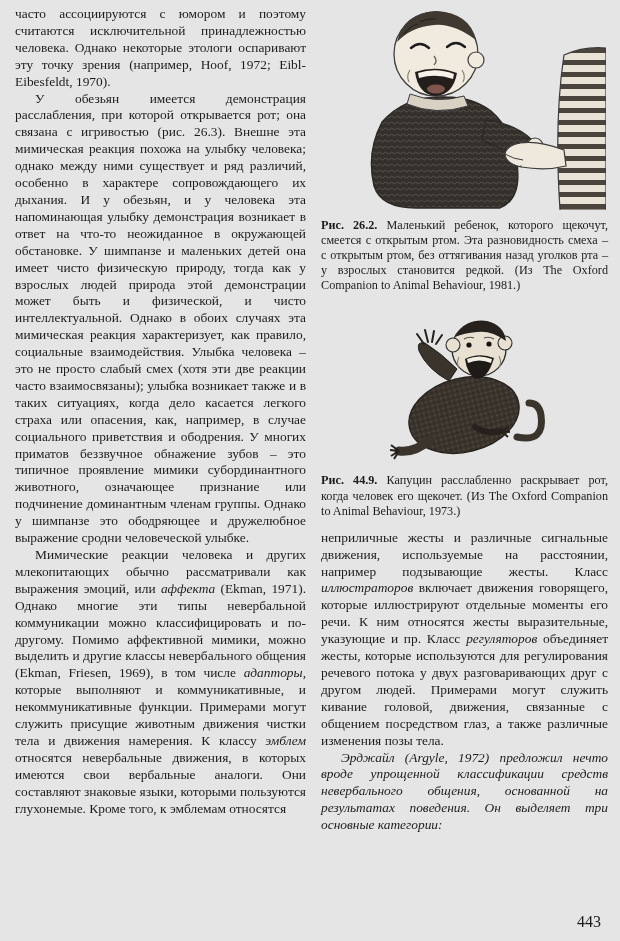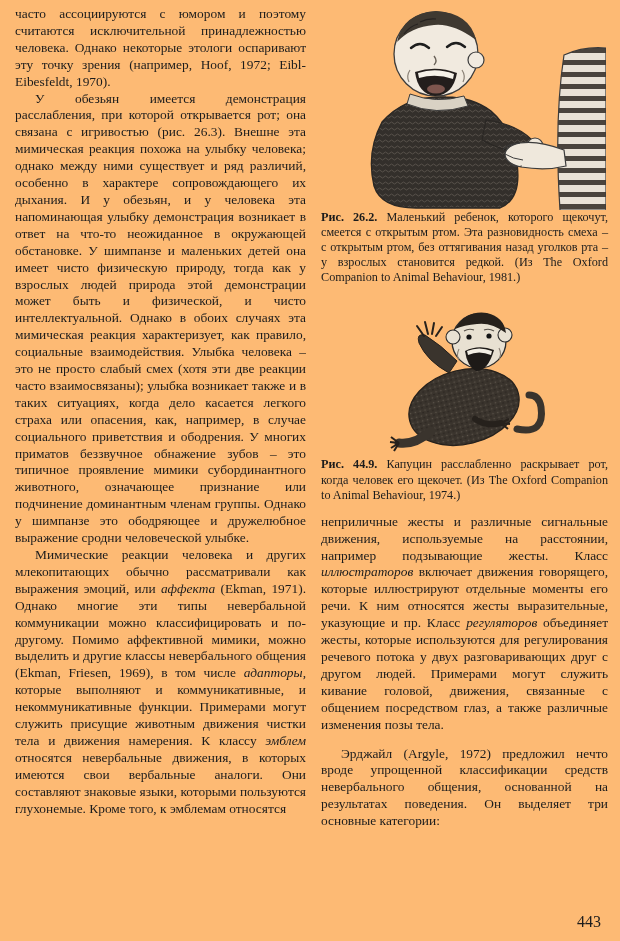--- a/index.html
+++ b/index.html
@@ -1,21 +1,21 @@
 <!DOCTYPE html>
 <html lang="ru"><head>
 <meta charset="utf-8">
 <style>
   html, body { margin: 0; padding: 0; background: #888; }
   .page {
     position: relative;
     width: 620px;
     height: 941px;
     margin: 0 auto;
-    background: #fdba74;
+    background: #e5e5e5;
     color: #1c1c1c;
     font-family: "Liberation Serif", "DejaVu Serif", serif;
     overflow: hidden;
   }
   .column { position: absolute; top: 0; }
   .column-left  { left: 15px;  top: 6px; width: 291px; }
   .column-right { left: 321px; top: 0;   width: 287px; }
 
   .para {
     margin: 0;
@@ -30,26 +30,27 @@
   .figure { margin: 0; padding: 0; }
   .figure-image { display: flex; justify-content: center; align-items: flex-start; }
   .figure-image.baby   { height: 210px; }
   .figure-image.monkey { height: 158px; margin-top: 14px; }
 
   .caption {
     display: block;
     font-size: 12.2px;
     line-height: 15.1px;
     text-align: justify;
+    margin-top: 8px;
     hyphens: auto;
   }
   .caption-label { font-weight: bold; }
 
   .body-text { margin-top: 11px; }
-  .body-text .para + .para { margin-top: 12px; }
+  .body-text .para + .para { margin-top: 0; font-style: italic; }
 
   .list-item {
     margin-top: 4px;
     padding-left: 19px;
     font-size: 13.4px;
     line-height: 16.9px;
     text-align: justify;
   }
   .list-number { margin-left: -19px; padding-right: 5px; }
 
@@ -161,21 +162,21 @@
           <path d="M88 52 Q100 47 113 52 L112 56 Q100 51 89 56 Z" fill="#f2eee3"></path>
 
           <path d="M80 50 q-3 6 0 11 M120 49 q3 6 0 11" stroke="#8a8176" stroke-width="1.1" fill="none"></path>
 
           <path d="M96 120 q12 8 26 4" stroke="#26211c" stroke-width="6" fill="none" stroke-linecap="round"></path>
           <path d="M122 124 l8 -4 M122 124 l9 1 M122 124 l7 6" stroke="#26211c" stroke-width="2" fill="none"></path>
         </svg>
       </div>
       <figcaption class="caption">
         <span class="caption-label">Рис. 44.9.</span>
-        <span class="caption-text">Капуцин расслабленно раскрывает рот, когда человек его щекочет. (Из The Oxford Companion to Animal Behaviour, 1974.)</span>
+        <span class="caption-text">Капуцин расслабленно раскрывает рот, когда человек его щекочет. (Из The Oxford Companion to Animal Behaviour, 1973.)</span>
       </figcaption>
     </figure>
 
     <div class="body-text">
       <p class="para"><span>неприличные жесты и различные сигнальные движения, используемые на расстоянии, например подзывающие жесты. Класс </span><span class="it">иллюстраторов</span><span> включает движения говорящего, которые иллюстрируют отдельные моменты его речи. К ним относятся жесты выразительные, указующие и пр. Класс </span><span class="it">регуляторов</span><span> объединяет жесты, которые используются для регулирования речевого потока у двух разговаривающих друг с другом людей. Примерами могут служить кивание головой, движения, связанные с общением посредством глаз, а также различные изменения позы тела.</span></p>
       <p class="para indent"><span>Эрджайл (Argyle, 1972) предложил нечто вроде упрощенной классификации средств невербального общения, основанной на результатах поведения. Он выделяет три основные категории:</span></p>
     </div>
   </div>
 
   <div class="page-number">443</div>

